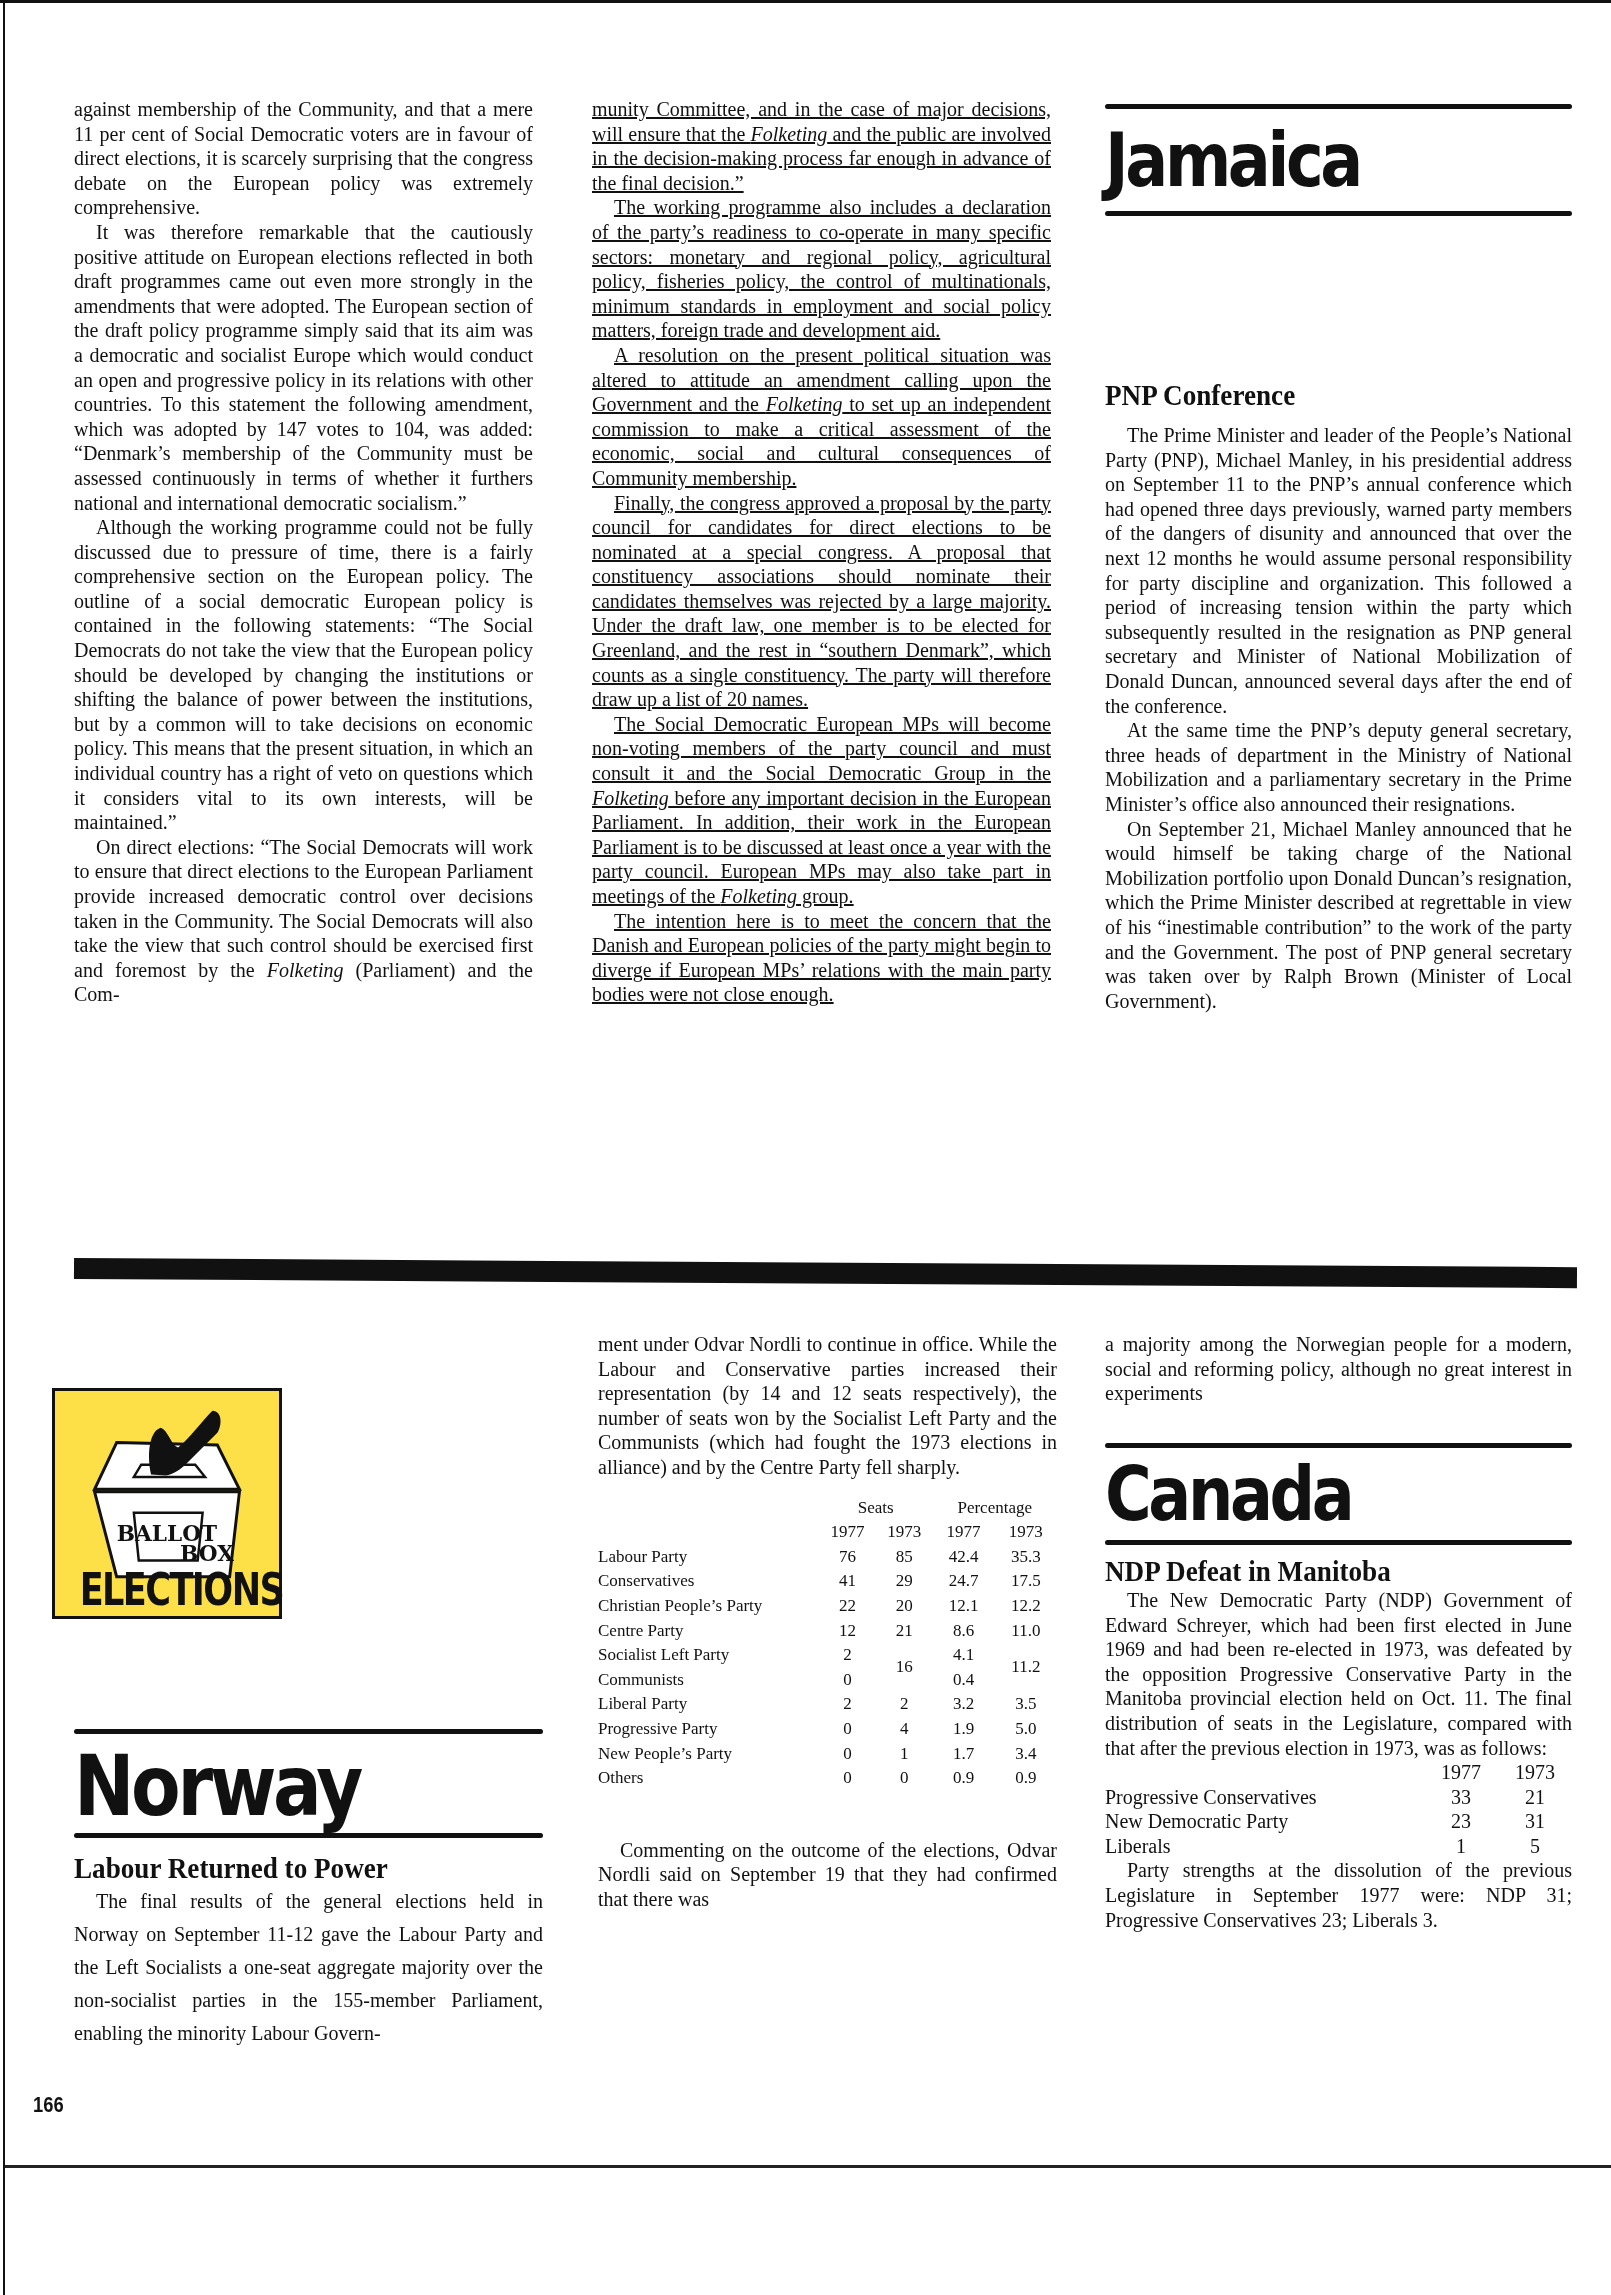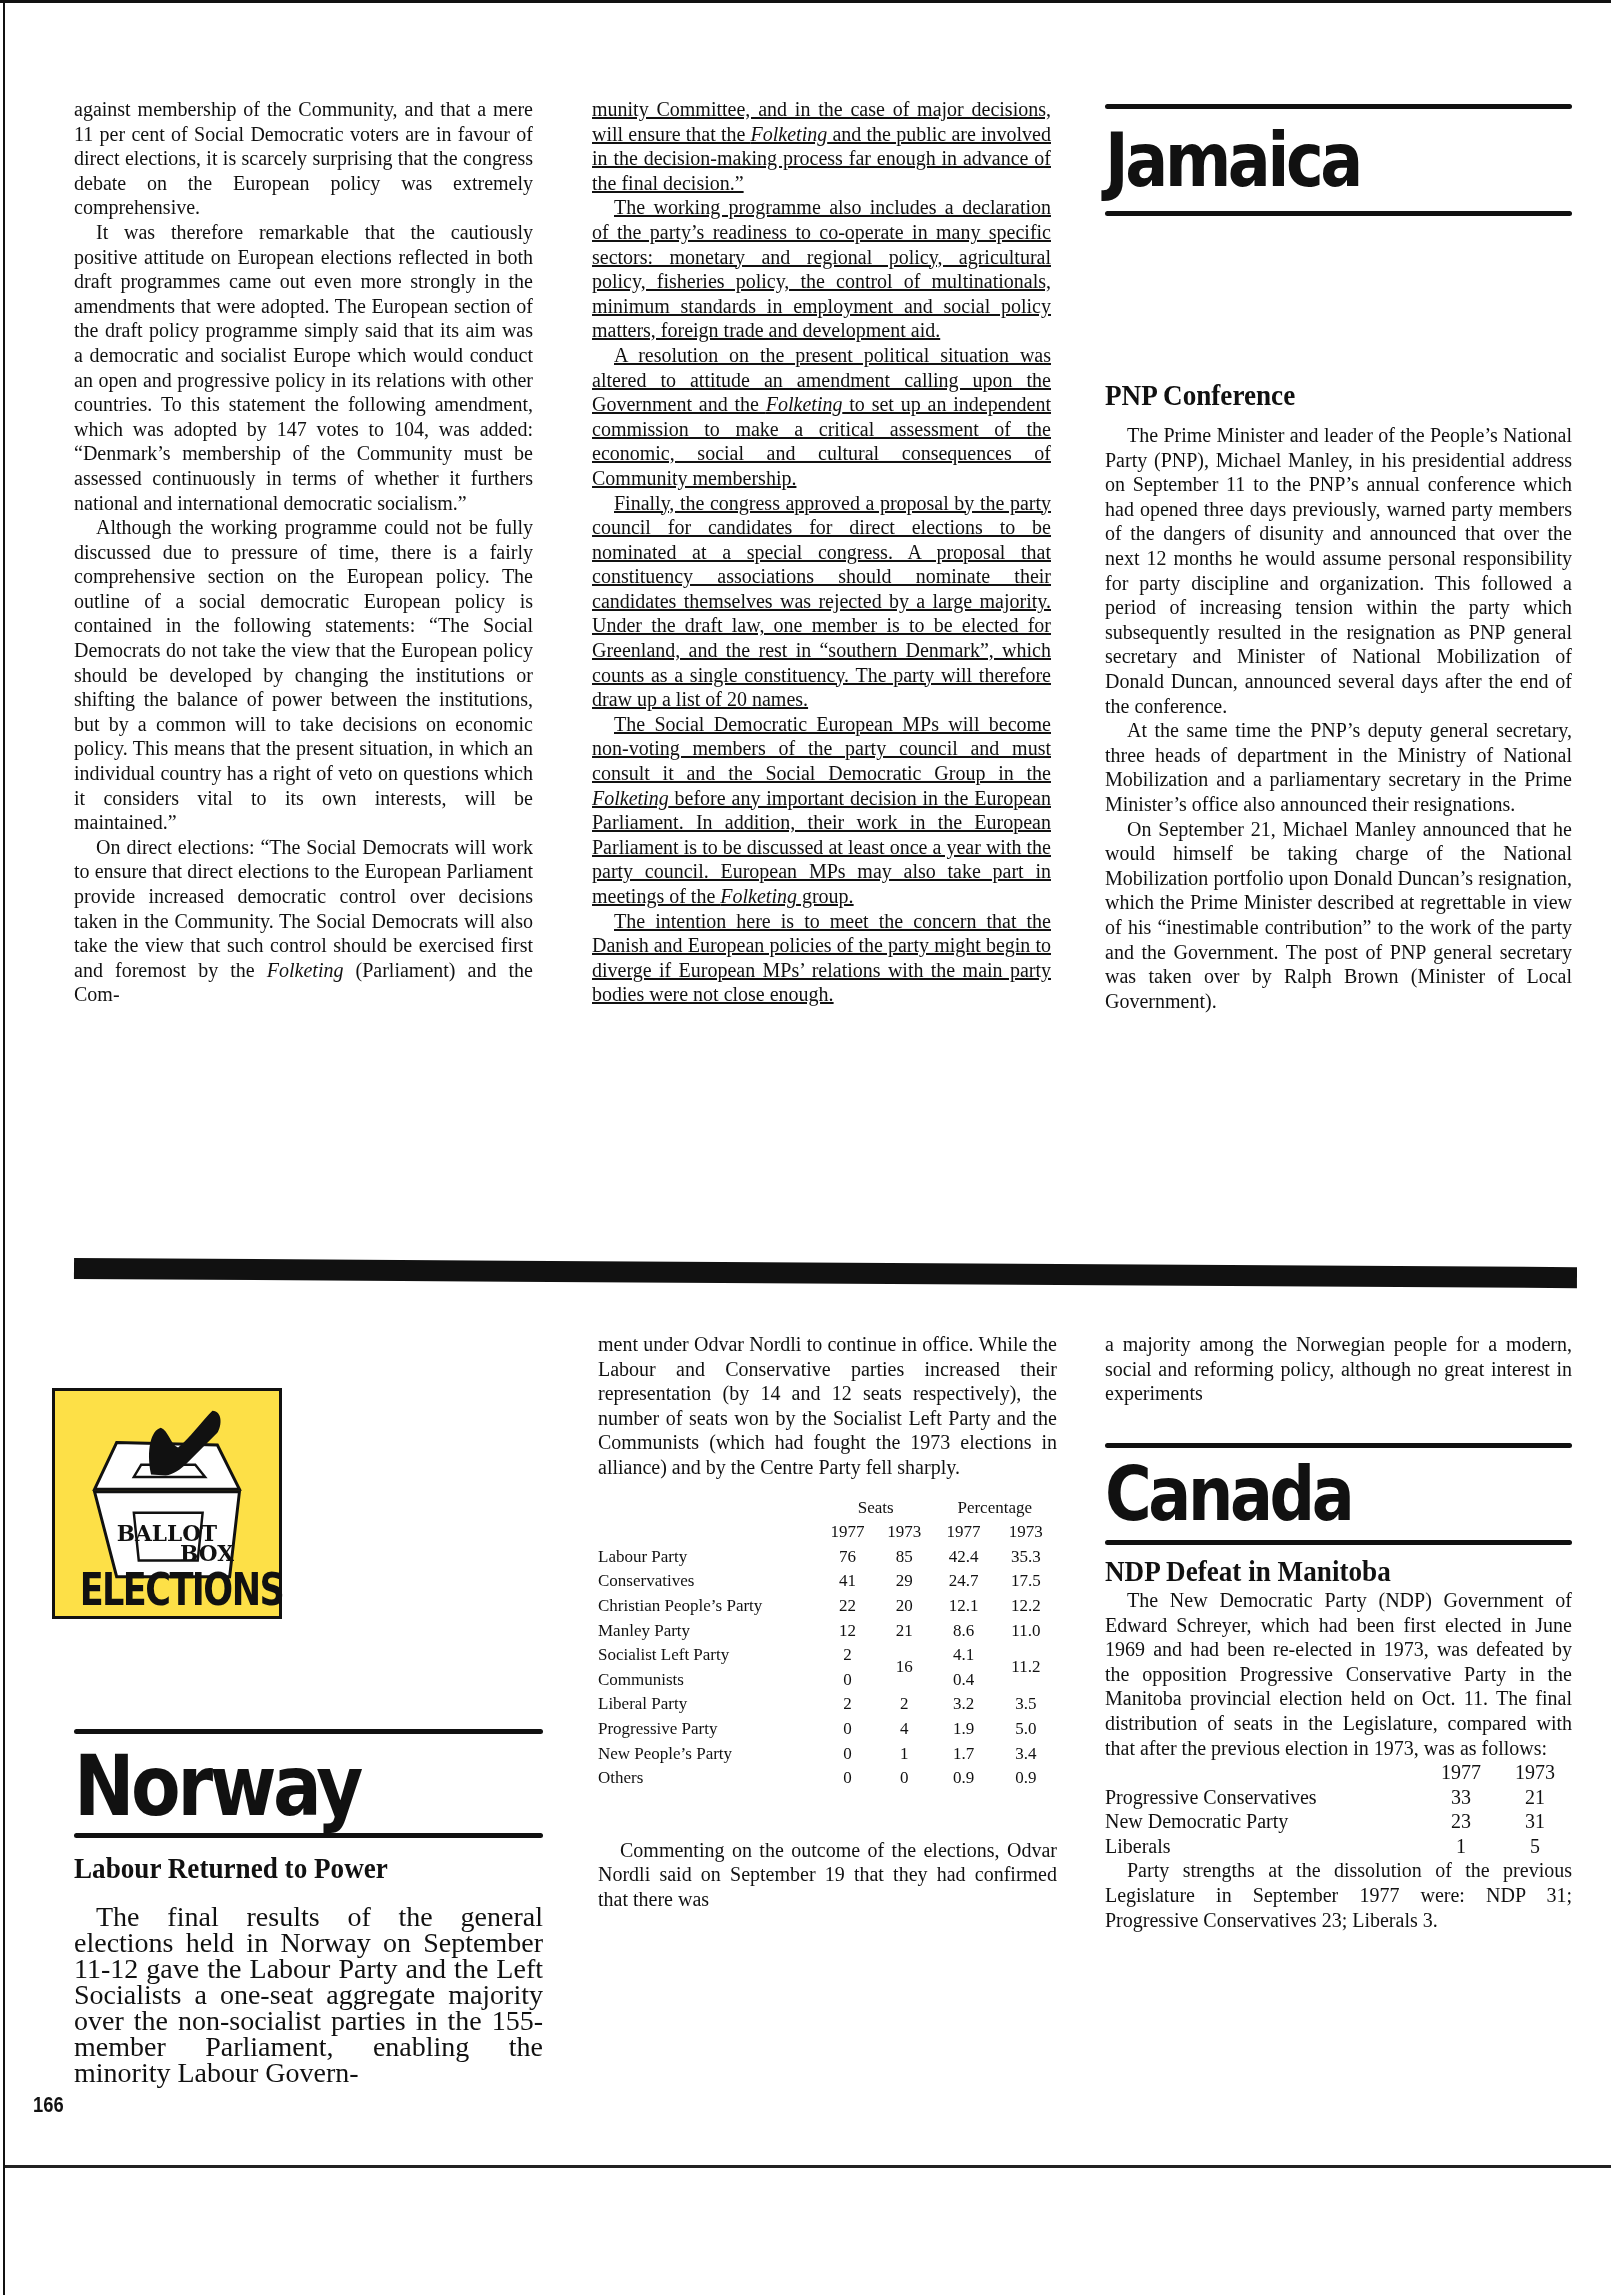--- a/index.html
+++ b/index.html
@@ -126,21 +126,21 @@
   <div id="ballot-label-line1" style="top:132px;">BALLOT</div>
   <div id="ballot-label-line2" style="top:152px;margin-left:40px;">BOX</div>
   <div id="elections-label" style="top:174px;">ELECTIONS</div>
 </div>
 
 <div id="norway-block" class="col" style="position:absolute;">
   <div class="rule"></div>
   <h1 class="country-head" style="margin-top:9.8px;">Norway</h1>
   <div class="rule" style="margin-top:4.9px;"></div>
   <h2 class="sub-head" style="margin-top:12.8px;">Labour Returned to Power</h2>
-  <p class="indent" style="margin-top:19px; font-size:28px; line-height:26px;">The final results of the general elections held in Norway on September 11-12 gave the Labour Party and the Left Socialists a one-seat aggregate majority over the non-socialist parties in the 155-member Parliament, enabling the minority Labour Govern-</p>
+  <p class="indent" style="margin-top:0; font-size:20px; line-height:33px;">The final results of the general elections held in Norway on September 11-12 gave the Labour Party and the Left Socialists a one-seat aggregate majority over the non-socialist parties in the 155-member Parliament, enabling the minority Labour Govern-</p>
 </div>
 
 <div class="col" id="col4">
   <p>ment under Odvar Nordli to continue in office. While the Labour and Conservative parties increased their representation (by 14 and 12 seats respectively), the number of seats won by the Socialist Left Party and the Communists (which had fought the 1973 elections in alliance) and by the Centre Party fell sharply.</p>
   <table class="results">
     <tbody>
         <tr>
       <td style="width:221px;"></td>
       <td colspan="2" class="grp">Seats</td>
       <td colspan="2" class="grp">Percentage</td>
@@ -167,21 +167,21 @@
       <td class="num">17.5</td>
     </tr>
     <tr>
       <td>Christian People’s Party</td>
       <td class="num">22</td>
       <td class="num">20</td>
       <td class="num">12.1</td>
       <td class="num">12.2</td>
     </tr>
     <tr>
-      <td>Manley Party</td>
+      <td>Centre Party</td>
       <td class="num">12</td>
       <td class="num">21</td>
       <td class="num">8.6</td>
       <td class="num">11.0</td>
     </tr>
     <tr>
       <td>Socialist Left Party</td>
       <td class="num">2</td>
       <td class="num" rowspan="2">16</td>
       <td class="num">4.1</td>

